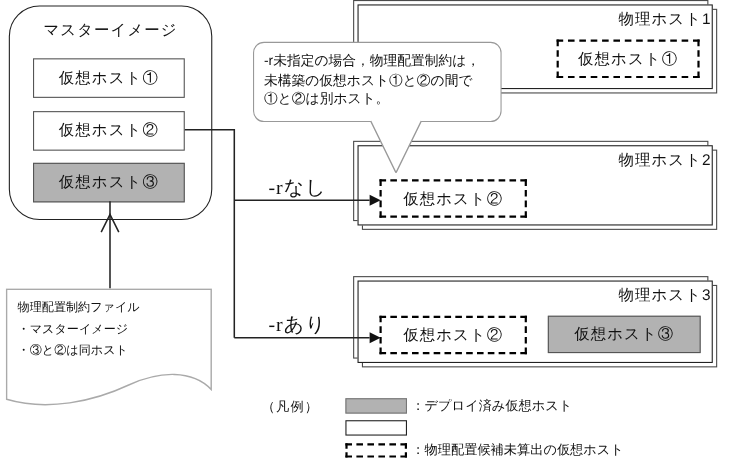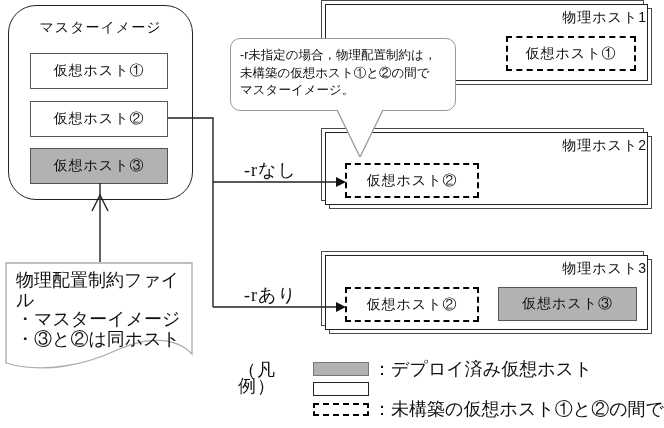--- a/index.html
+++ b/index.html
@@ -36,28 +36,28 @@
     box-sizing:border-box;border:1.3px solid #999;border-radius:10px;background:#fff;
     z-index:5;font-size:12.5px;line-height:17.5px;padding:8px 0 0 9px;}
   .callout-tail{position:absolute;left:336px;top:109px;z-index:5;}
   
   .branch-label{position:absolute;font-family:"Liberation Serif",serif;
     font-size:18px;letter-spacing:1px;z-index:3;background:#fff;padding:0 2px;}
   .b1{left:242px;top:158px}.b2{left:242px;top:283px}
   
   .doc-shape{position:absolute;left:5px;top:262px;}
   .doc-text{position:absolute;left:5px;top:262px;width:190px;z-index:3;
-    padding:9px 0 0 11px;box-sizing:border-box;font-size:18px;line-height:19.5px;}
+    padding:9px 0 0 11px;box-sizing:border-box;font-size:11px;line-height:19.5px;}
   
   .overlay{position:absolute;left:0;top:0;z-index:4;pointer-events:none;}
   .ln{stroke:#222;stroke-width:1.4;fill:none;}
   .ah{fill:#111;stroke:none;}
   
   .legend{position:absolute;left:238px;top:362px;display:flex;align-items:flex-start;
-    font-size:18px;z-index:3;}
+    font-size:12px;z-index:3;}
   .legend-title{margin-right:24px;line-height:16px;letter-spacing:1px;}
   .legend-row{display:flex;align-items:center;height:14px;margin-bottom:6px;}
   .swatch{width:56px;box-sizing:border-box;margin-right:4px;flex:0 0 auto;}
   .sw-deployed{height:14px;background:#b2b2b2;border:1px solid #777;}
   .sw-candidate{height:14px;background:#fff;border:1.4px solid #222;}
   .sw-calculated{height:13px;background:#fff;border:2.2px dashed #000;}
   .legend-label{white-space:nowrap;line-height:14px;}
 </style>
 </head>
 <body>
@@ -83,21 +83,21 @@
 
   <div class="phost ph3">
     <div class="phost-title">物理ホスト3</div>
     <div class="dashed-box" style="left:19px;top:31px;width:134px;">仮想ホスト②</div>
     <div class="solid-gray-box" style="left:172px;top:31px;width:139px;">仮想ホスト③</div>
   </div>
 
   <div class="callout">
     <div>-r未指定の場合，物理配置制約は，</div>
     <div>未構築の仮想ホスト①と②の間で</div>
-    <div>マスターイメージ。</div>
+    <div>①と②は別ホスト。</div>
   </div>
   <svg class="callout-tail" width="48" height="50">
     <path d="M1,1 L24,48 L47,1 Z" fill="#fff" stroke="none"></path>
     <path d="M1,1 L24,48 M47,1 L24,48" stroke="#999" stroke-width="1.3" fill="none"></path>
   </svg>
 
   <div class="branch-label b1">-rなし</div>
   <div class="branch-label b2">-rあり</div>
 
   <svg class="doc-shape" width="190" height="116">
@@ -124,18 +124,18 @@
     <div class="legend-rows">
       <div class="legend-row">
         <span class="swatch sw-deployed"></span>
         <span class="legend-label">：デプロイ済み仮想ホスト</span>
       </div>
       <div class="legend-row">
         <span class="swatch sw-candidate"></span>
       </div>
       <div class="legend-row">
         <span class="swatch sw-calculated"></span>
-        <span class="legend-label">：未構築の仮想ホスト①と②の間で</span>
+        <span class="legend-label">：物理配置候補未算出の仮想ホスト</span>
       </div>
     </div>
   </div>
 
 </div>
 
 </body></html>

